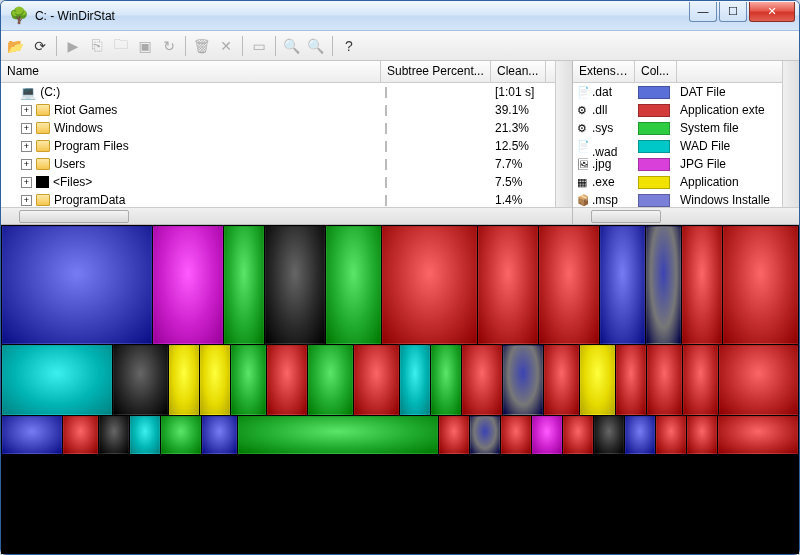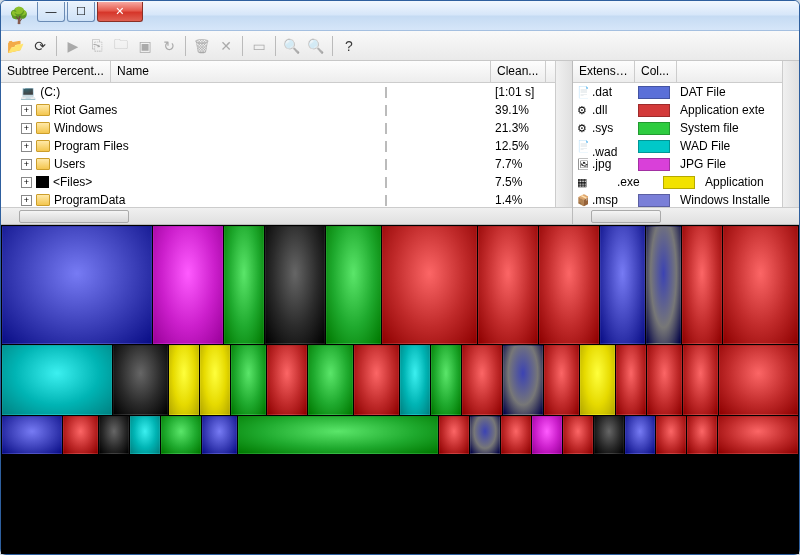--- a/index.html
+++ b/index.html
@@ -85,20 +85,21 @@
   .status .cell3 { width:140px; }
   .status .cell4 { width:50px; text-align:center; }
 </style>
 </head>
 <body>
 
 <div class="window">
 
   <div class="titlebar">
     <span class="app-icon">🌳</span>
+    <span class="title">C: - WinDirStat</span>
     <div class="win-btns">
       <div class="win-btn">—</div>
       <div class="win-btn max">☐</div>
       <div class="win-btn close">✕</div>
     </div>
   </div>
 
 
   <div class="toolbar" id="toolbar">
       <div class="tb-btn enabled">📂</div>
@@ -121,22 +122,22 @@
       <div class="tb-btn enabled">?</div>
     </div>
 
   <div class="content">
     <div class="upper">
 
       <div class="panel left">
         <div style="display:flex; flex:1; min-height:0;">
           <div style="flex:1; display:flex; flex-direction:column; min-width:0;">
             <div class="cols">
+              <div class="col" style="width:380px">Name</div>
               <div class="col" style="width:110px">Subtree Percent...</div>
-              <div class="col" style="width:380px">Name</div>
               <div class="col" style="width:55px">Clean...</div>
             </div>
             <div class="rows" id="dir-rows">
                 <div class="row">
                   <div class="cell tree-cell" style="padding-left: 4px;">
                     <div style="width: 15px;"></div>
                     <span class="drive-ico">💻</span>
                     <span>(C:)</span>
                   </div>
                   <div class="cell bar-cell">
@@ -276,21 +277,21 @@
                 <div class="row ext-row">
                   <div class="cell ext-ico">🖼</div>
                   <div class="cell ext" style="width: 46px;">.jpg</div>
                   <div class="cell" style="width: 42px;">
                     <div class="swatch" style="background: rgb(217, 64, 217);"></div>
                   </div>
                   <div class="cell desc">JPG File</div>
                 </div>
                 <div class="row ext-row">
                   <div class="cell ext-ico">▦</div>
-                  <div class="cell ext" style="width: 46px; margin-left: 25px;">.exe</div>
+                  <div class="cell ext" style="width: 46px;">.exe</div>
                   <div class="cell" style="width: 42px;">
                     <div class="swatch" style="background: rgb(242, 226, 0);"></div>
                   </div>
                   <div class="cell desc">Application</div>
                 </div>
                 <div class="row ext-row">
                   <div class="cell ext-ico">📦</div>
                   <div class="cell ext" style="width: 46px;">.msp</div>
                   <div class="cell" style="width: 42px;">
                     <div class="swatch" style="background: rgb(122, 127, 216);"></div>

